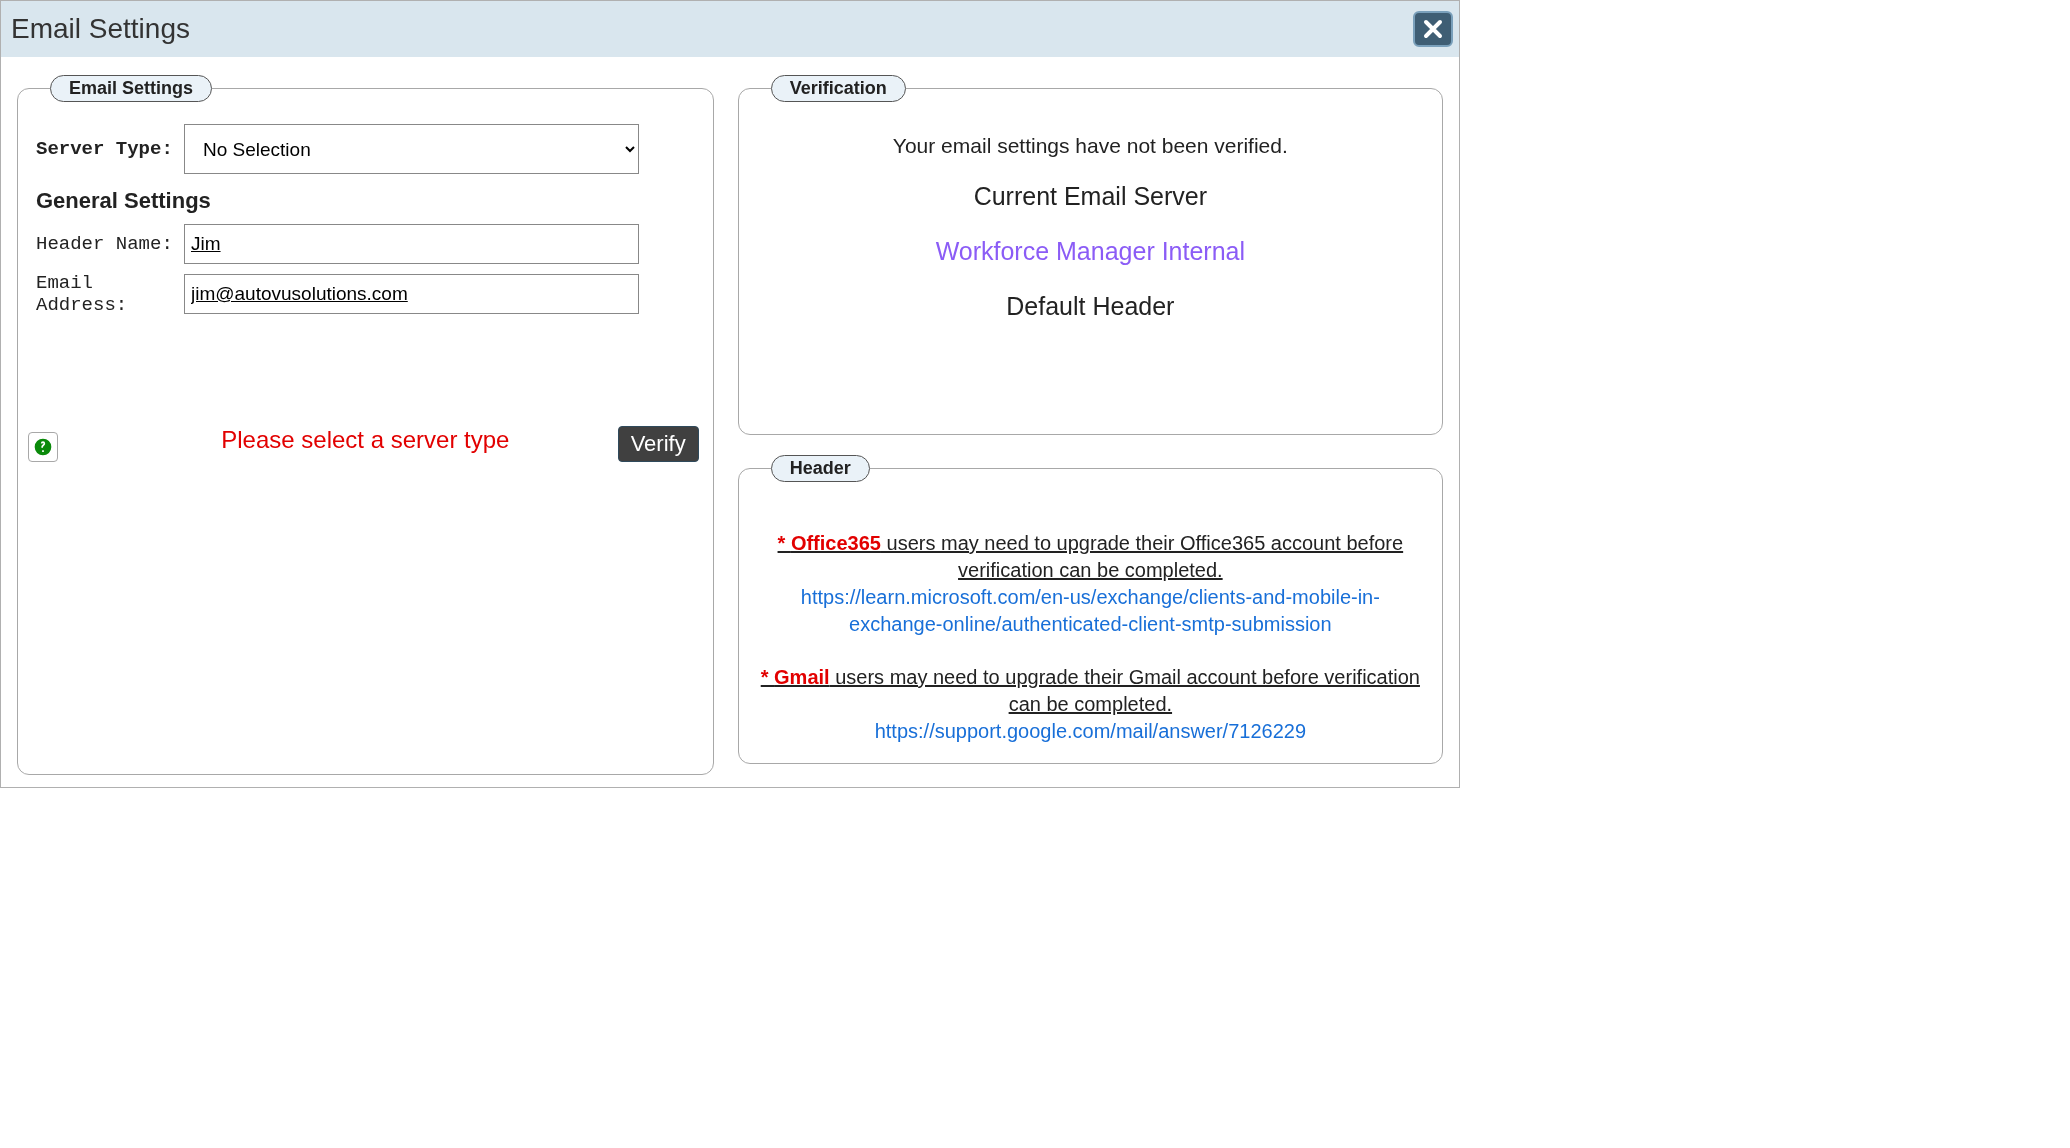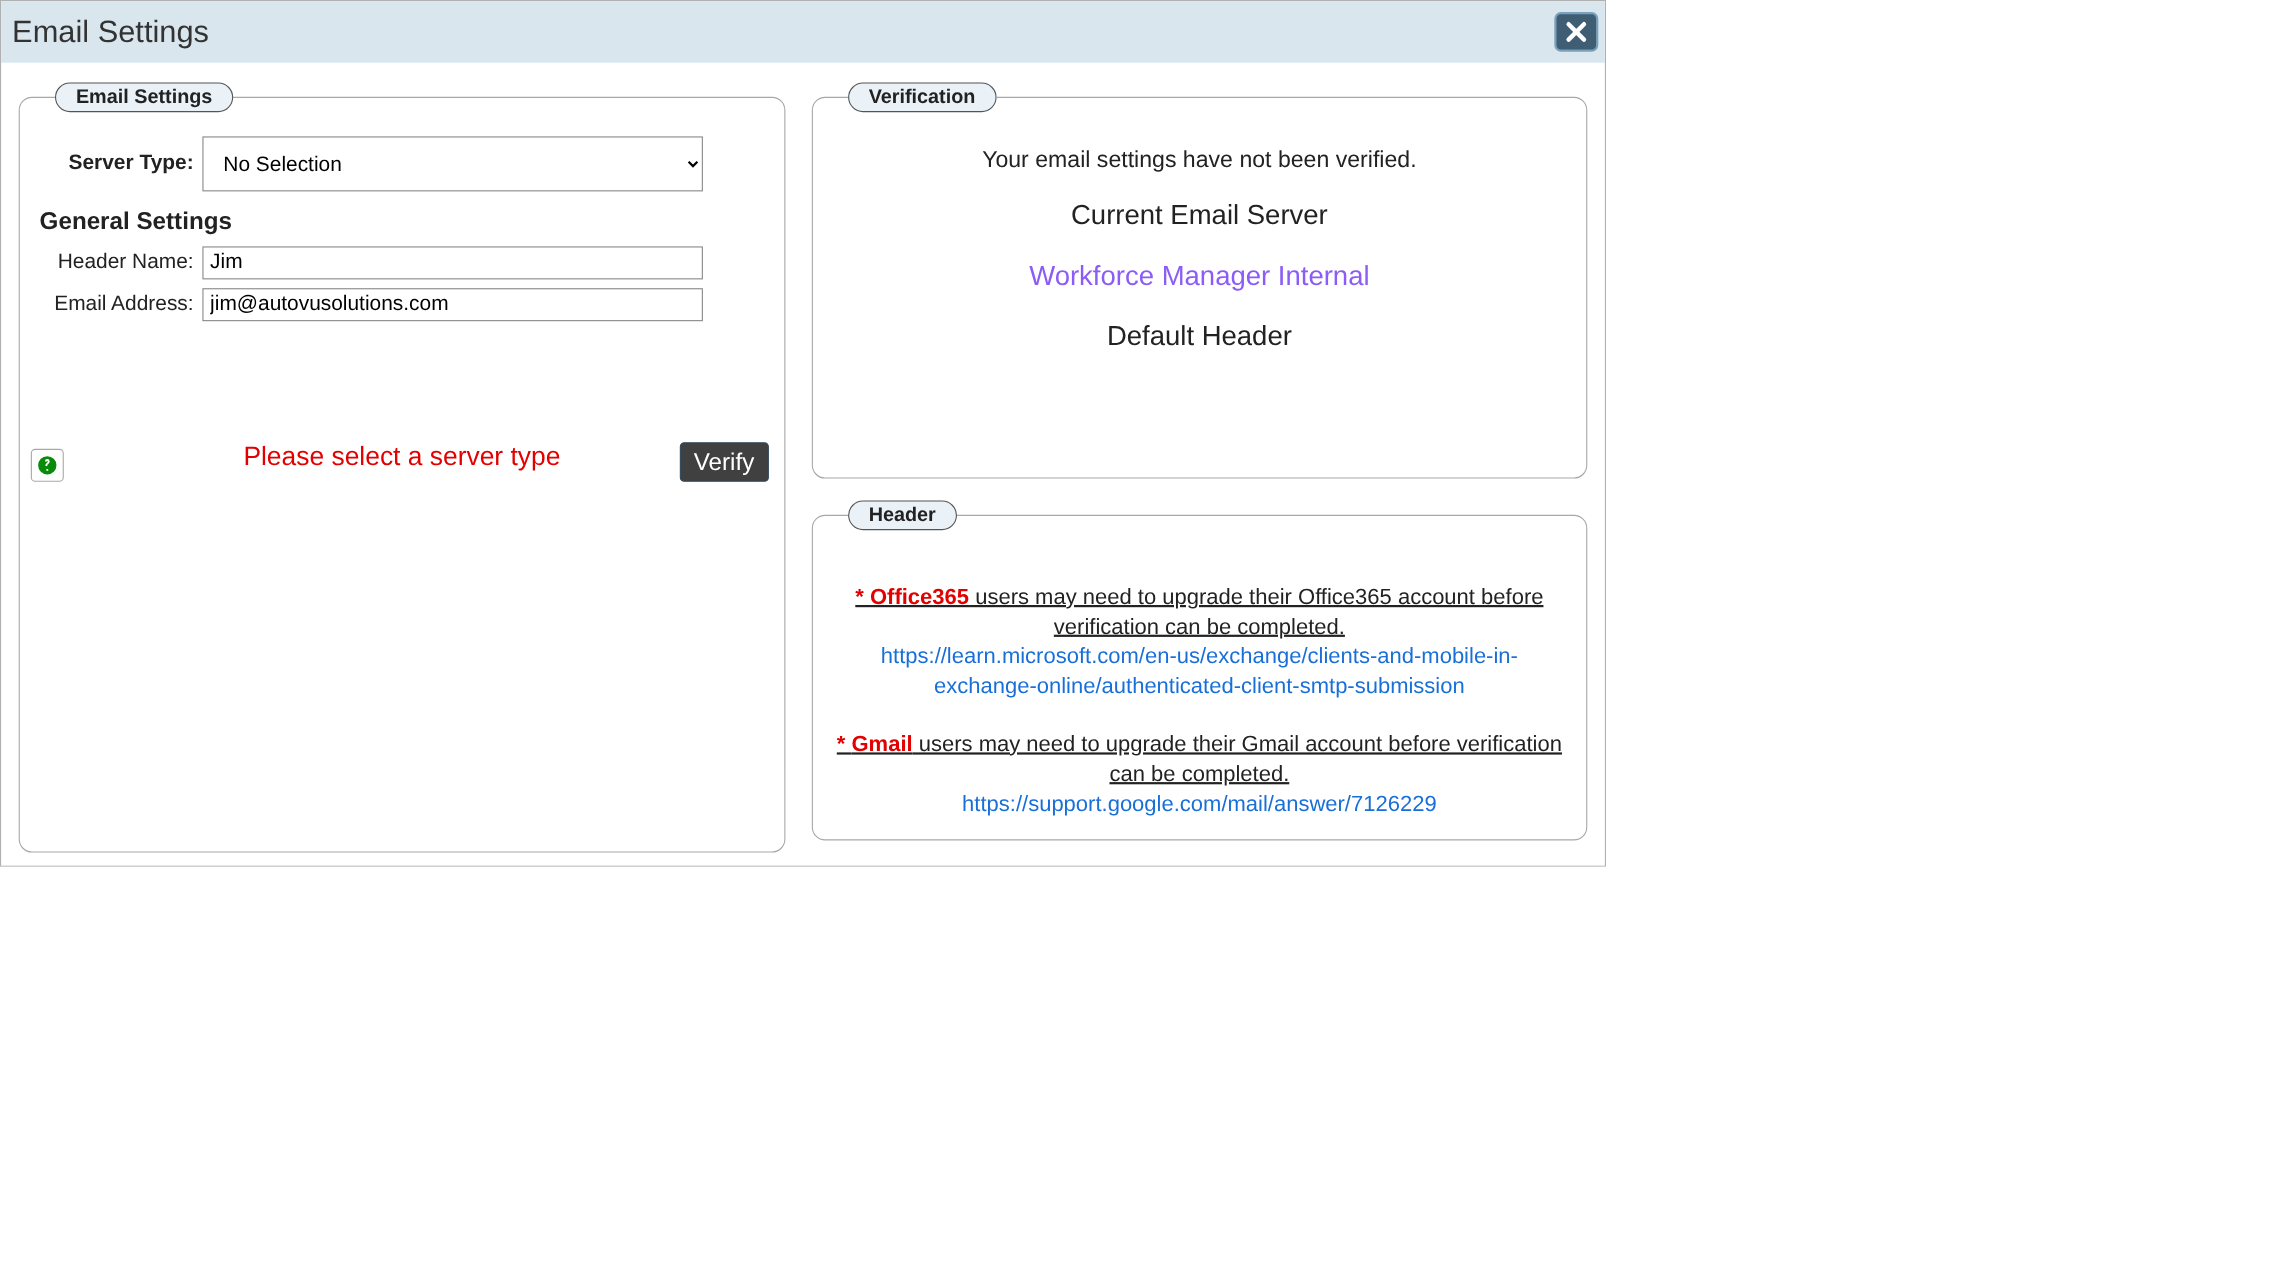--- a/index.html
+++ b/index.html
@@ -65,36 +65,37 @@
     margin-left: 14px;
   }
 
   .row {
     display: flex;
     align-items: center;
     margin-bottom: 8px;
   }
   .row label {
     width: 148px;
-    text-align: right;
+    text-align: left;
     padding-right: 8px;
     font-size: 19px;
     color: #222;
+    font-family: Liberation Mono, monospace;
   }
   .row.first label { font-weight: 700; }
   .row select, .row input[type="text"] {
     flex: 1;
     max-width: 455px;
     font-size: 19px;
     padding: 4px 6px;
     border: 1px solid #888;
     background: #fff;
   }
   .row select { height: 50px; padding-left: 14px; }
-  .row input[type="text"] { height: 30px; }
+  .row input[type="text"] { height: 40px; text-decoration: underline; }
 
   .subheading {
     font-size: 22px;
     font-weight: 700;
     margin: 14px 0 10px 0;
     color: #222;
   }
 
   .warning {
     color: #e20000;

